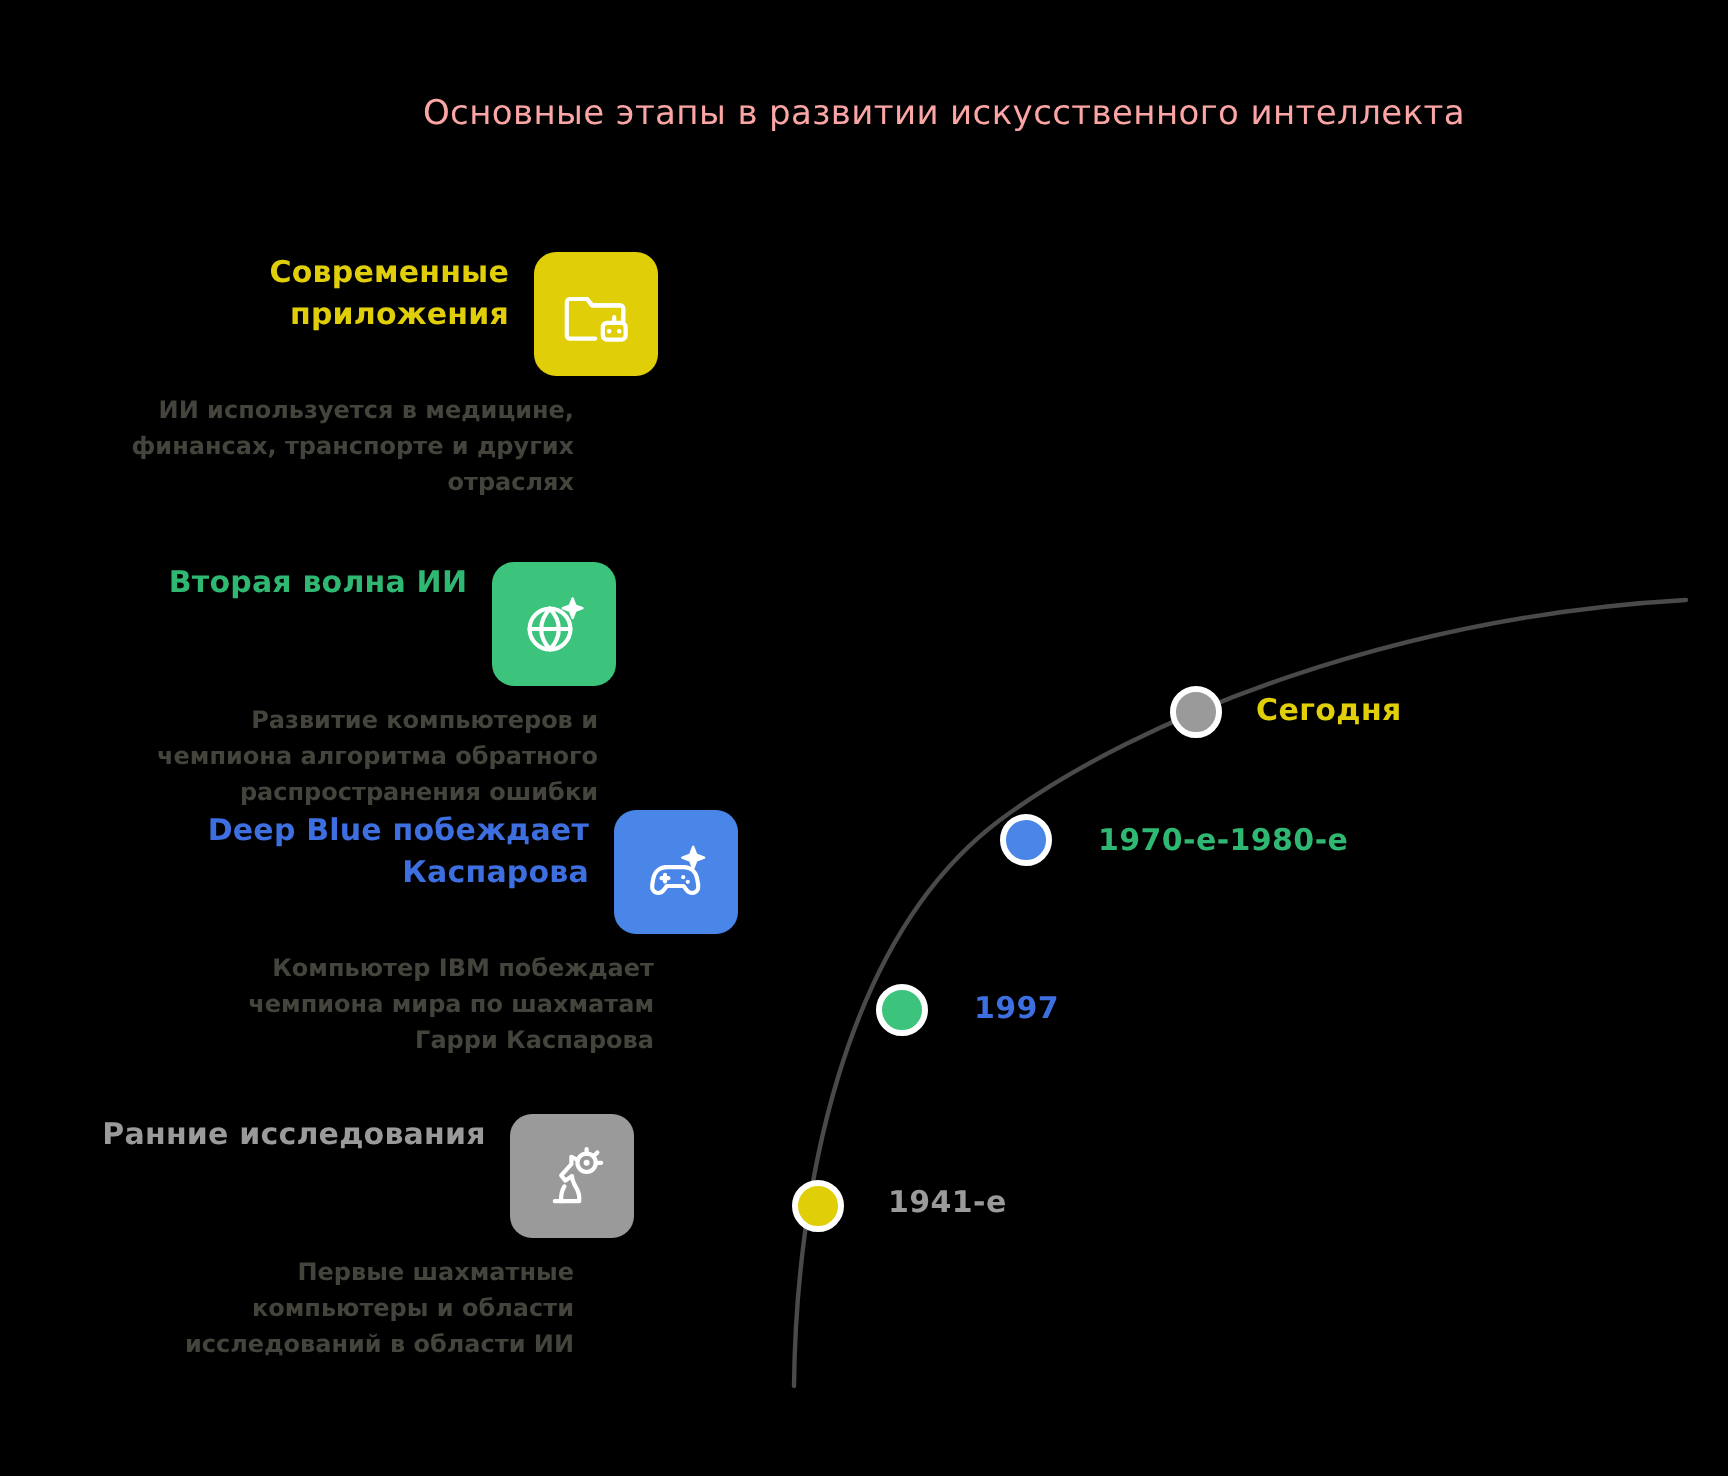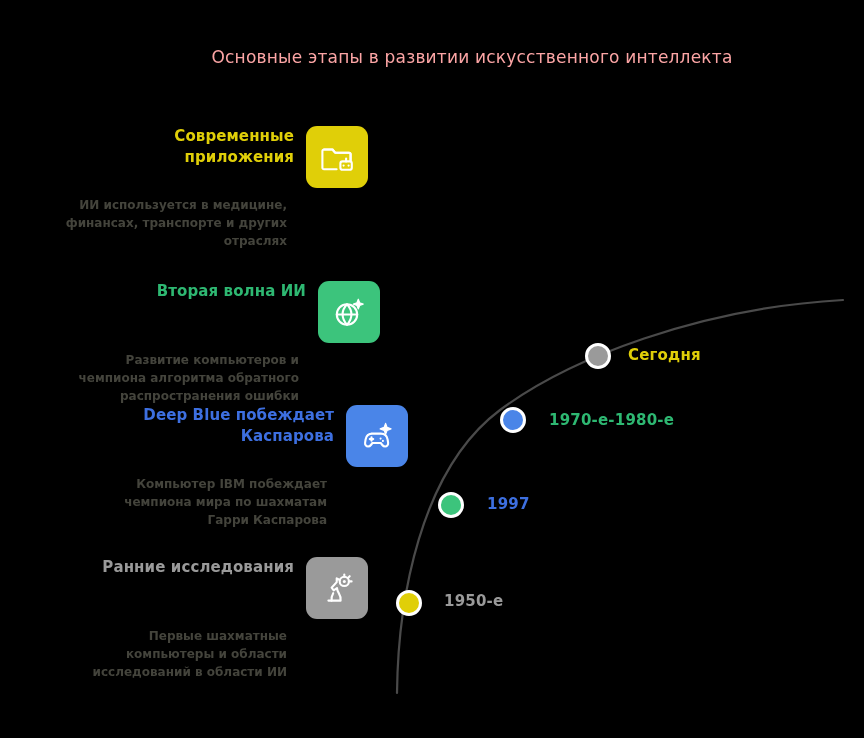--- a/index.html
+++ b/index.html
@@ -40,21 +40,21 @@
     height: 738px;
   }
   .milestone {
     position: absolute;
     left: 0;
     width: 368px;
   }
   .milestone .row {
     display: flex;
     align-items: flex-start;
-    justify-content: flex-end;
+    justify-content: center;
     gap: 12px;
   }
   .milestone .headwrap {
     flex: 0 1 auto;
     text-align: right;
     max-width: 215px;
   }
   .milestone h3 {
     margin: 0;
     font-size: 15px;
@@ -200,21 +200,21 @@
   </div>
 </div>
 
 <div class="timeline">
 
   <svg width="864" height="738" style="position:absolute; left:0; top:0;">
     <path d="M397 693 C 398 600, 420 470, 500 410 C 570 358, 700 308, 843 300" fill="none" stroke="#4a4a4a" stroke-width="2.2" stroke-linecap="round"></path>
   </svg>
 
   <div class="tl-node" style="left:396px; top:590px; background:#e0cf08;"></div>
-  <div class="tl-label" style="left:444px; top:592px; color:#9a9a9a;">1950-е</div>
+  <div class="tl-label" style="left:444px; top:592px; color:#9a9a9a;">1941-е</div>
 
   <div class="tl-node" style="left:438px; top:492px; background:#3cc47c;"></div>
   <div class="tl-label" style="left:487px; top:495px; color:#3d6fe0;">1997</div>
 
   <div class="tl-node" style="left:500px; top:407px; background:#4a85e8;"></div>
   <div class="tl-label" style="left:549px; top:411px; color:#2eb872;">1970-е-1980-е</div>
 
   <div class="tl-node" style="left:585px; top:343px; background:#9a9a9a;"></div>
   <div class="tl-label" style="left:628px; top:346px; color:#e0cf08;">Сегодня</div>
 </div>

